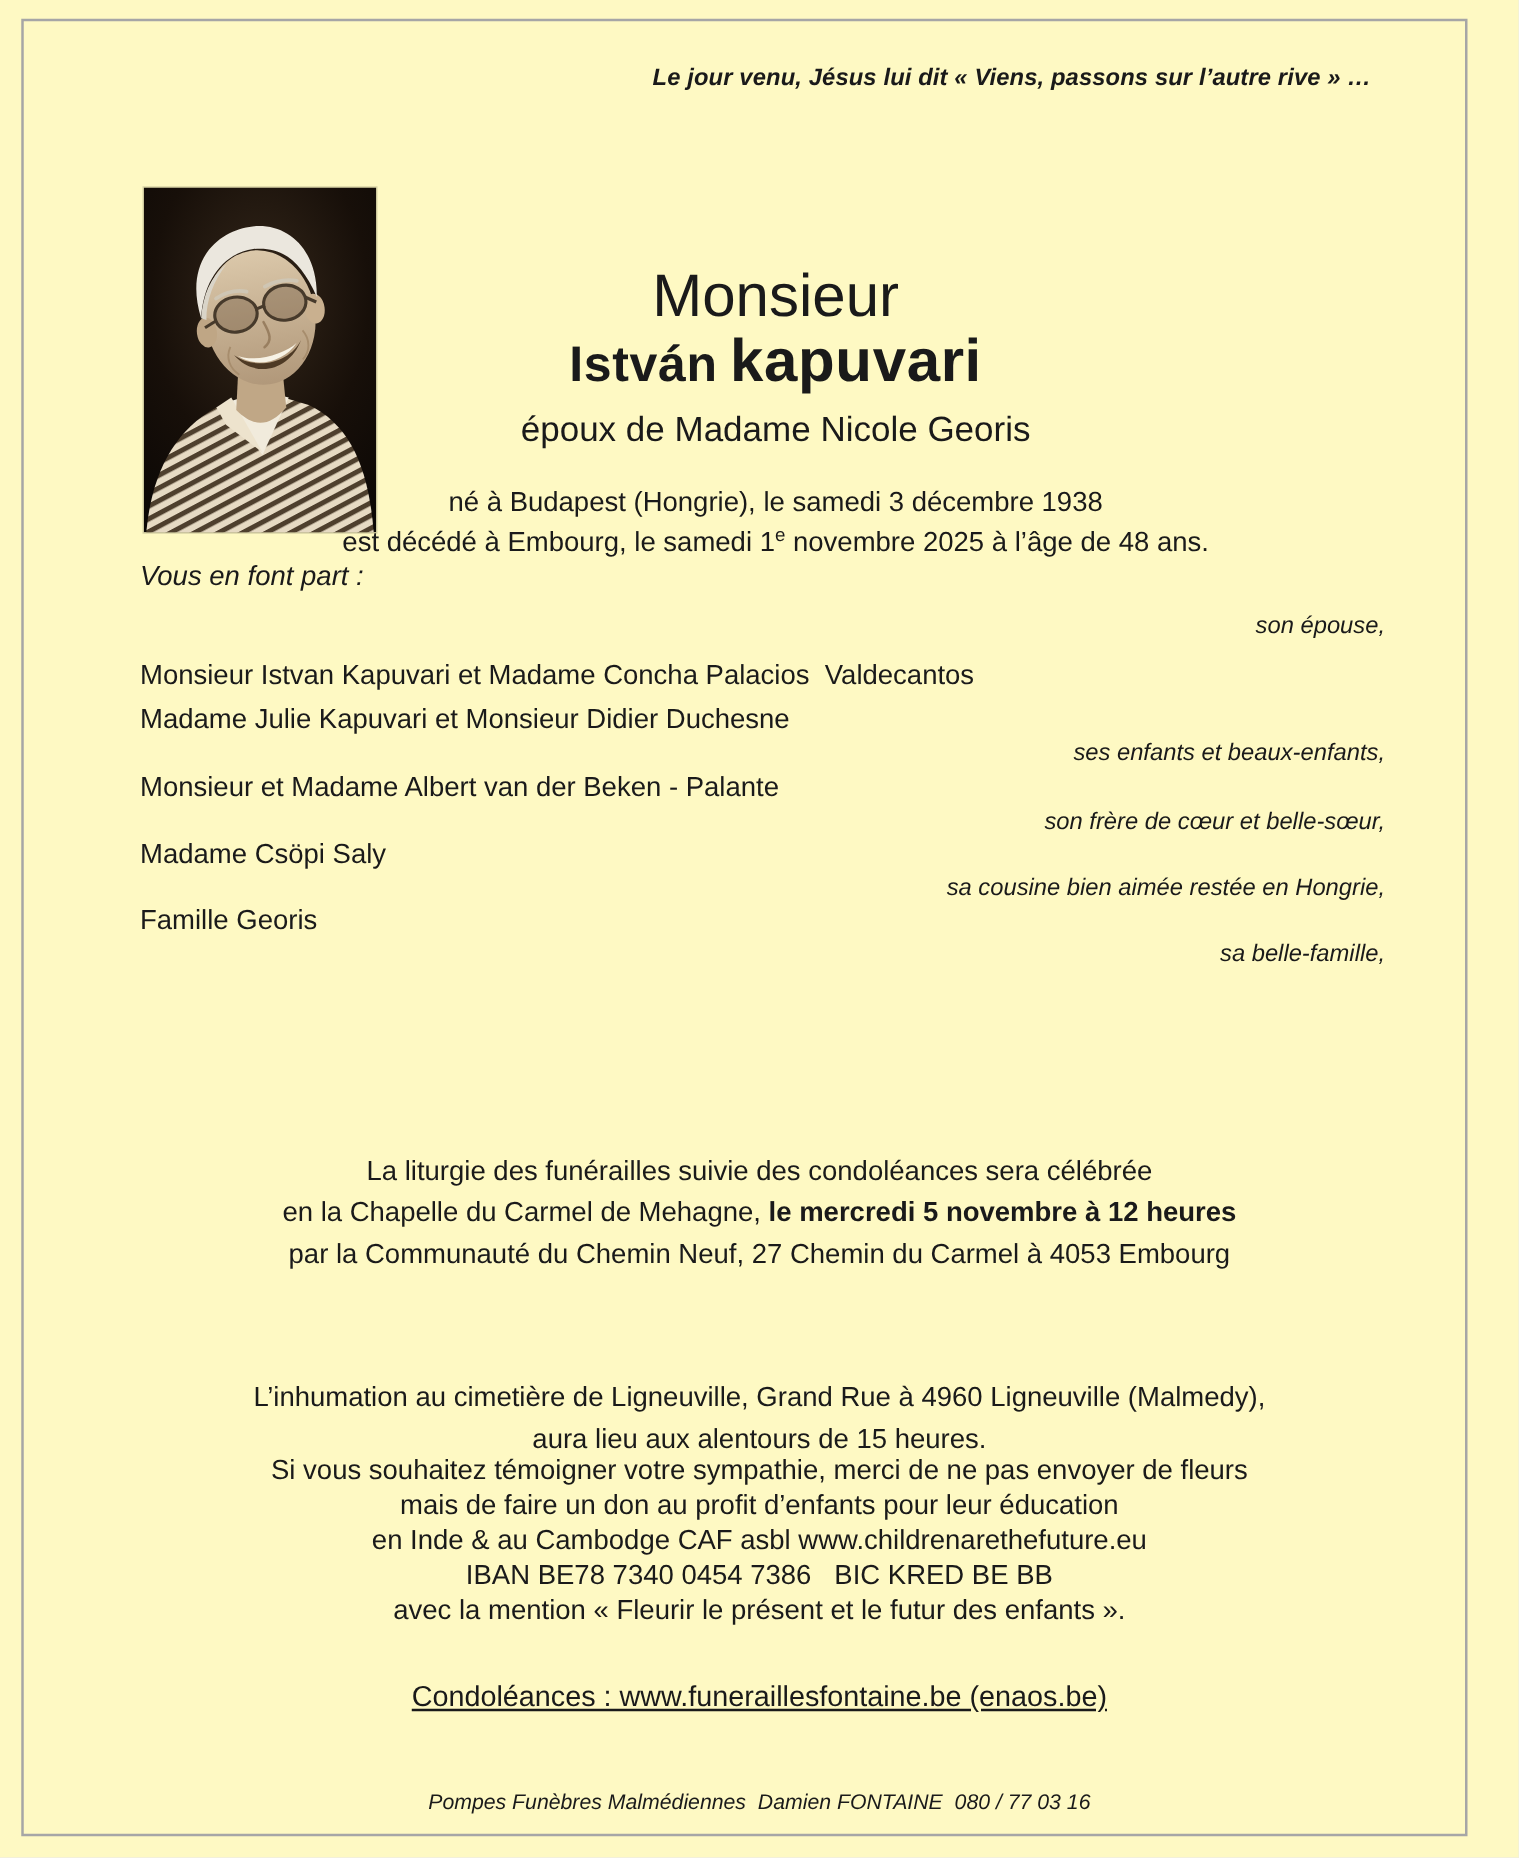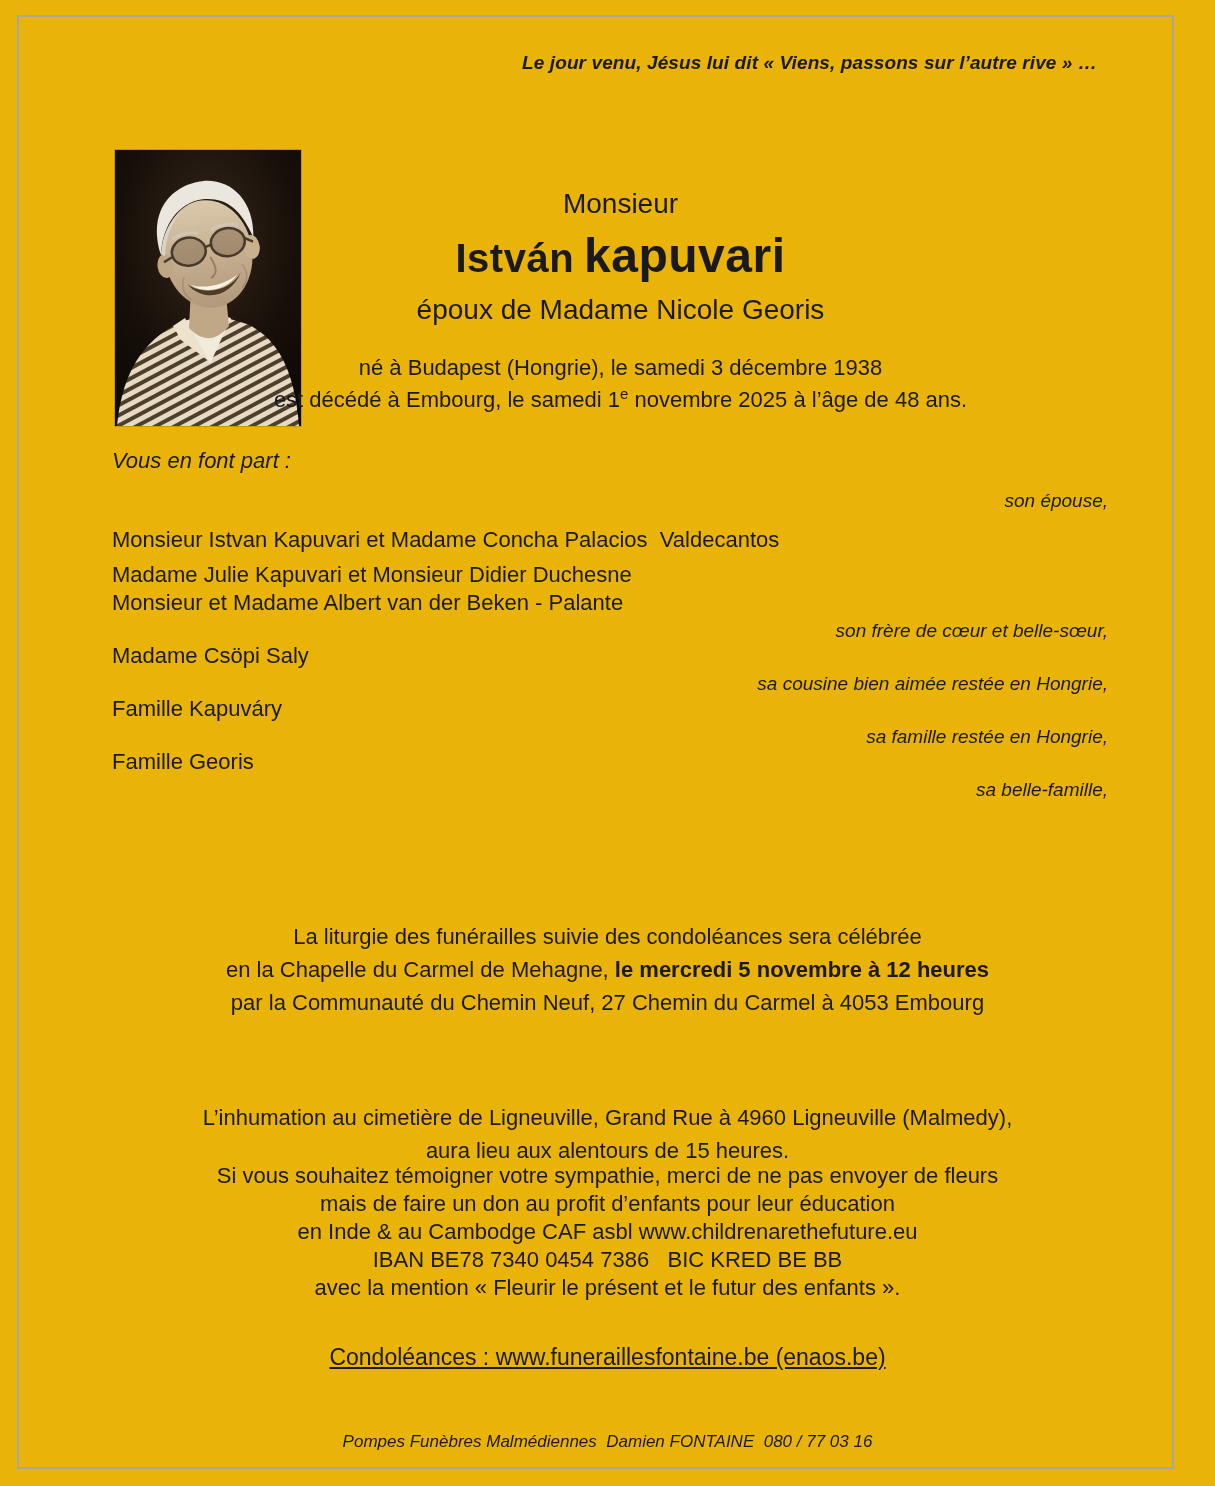--- a/index.html
+++ b/index.html
@@ -1,19 +1,19 @@
 <!DOCTYPE html>
 <html lang="fr"><head>
 <meta charset="utf-8">
 <style>
   html,body{margin:0;padding:0;background:#e9e9e9;}
   .page{
     position:relative;
     width:1215px;height:1486px;
-    background:#eab308;
+    background:#fef9c3;
     margin:0 auto;
     font-family:"Liberation Sans", sans-serif;
     color:#1a1a1a;
     overflow:hidden;
   }
   .frame{
     position:absolute;left:17px;top:15px;right:41px;bottom:17px;
     border:2px solid #a6a6a6;
     pointer-events:none;
   }
@@ -25,21 +25,21 @@
   }
   .photo{
     position:absolute;left:115px;top:150px;width:186px;height:276px;
     box-shadow:0 0 0 1px rgba(0,0,0,.15);
   }
   .heading{
     position:absolute;left:0;right:0;top:182px;
     padding-left:26px;
     text-align:center;
   }
-  .title-prefix{font-size:28px;line-height:44px;}
+  .title-prefix{font-size:48px;line-height:44px;margin-top:34px;}
   .name-line{font-size:48px;font-weight:bold;line-height:56px;margin-top:2px;letter-spacing:.5px;}
   .first-name{font-size:40px;margin-right:10px;}
   .spouse{font-size:28px;line-height:40px;margin-top:4px;}
   .birth{font-size:22px;line-height:32px;margin-top:22px;}
   .death{font-size:22px;line-height:32px;}
   .death sup{font-size:15px;vertical-align:super;line-height:0;}
   .vous{
     position:absolute;left:112px;top:448px;
     font-size:22px;font-style:italic;
   }
@@ -134,32 +134,29 @@
 
   <div class="vous">Vous en font part :</div>
 
   <div class="entries">
     <div class="entry e1">
       <div class="relation">son épouse,</div>
     </div>
     <div class="entry e2">
       <div class="name-ln pre">Monsieur Istvan Kapuvari et Madame Concha Palacios  Valdecantos</div>
       <div class="name-ln">Madame Julie Kapuvari et Monsieur Didier Duchesne</div>
+      <div class="relation">ses enfants et beaux-enfants,</div>
     </div>
     <div class="entry">
       <div class="name-ln">Monsieur et Madame Albert van der Beken - Palante</div>
       <div class="relation">son frère de cœur et belle-sœur,</div>
     </div>
     <div class="entry">
       <div class="name-ln">Madame Csöpi Saly</div>
       <div class="relation">sa cousine bien aimée restée en Hongrie,</div>
-    </div>
-    <div class="entry">
-      <div class="name-ln">Famille Kapuváry</div>
-      <div class="relation">sa famille restée en Hongrie,</div>
     </div>
     <div class="entry">
       <div class="name-ln">Famille Georis</div>
       <div class="relation">sa belle-famille,</div>
     </div>
   </div>
 
   <div class="centered ceremony">
     <div>La liturgie des funérailles suivie des condoléances sera célébrée</div>
     <div><span>en la Chapelle du Carmel de Mehagne, </span><span class="bold">le mercredi 5 novembre à 12 heures</span></div>

